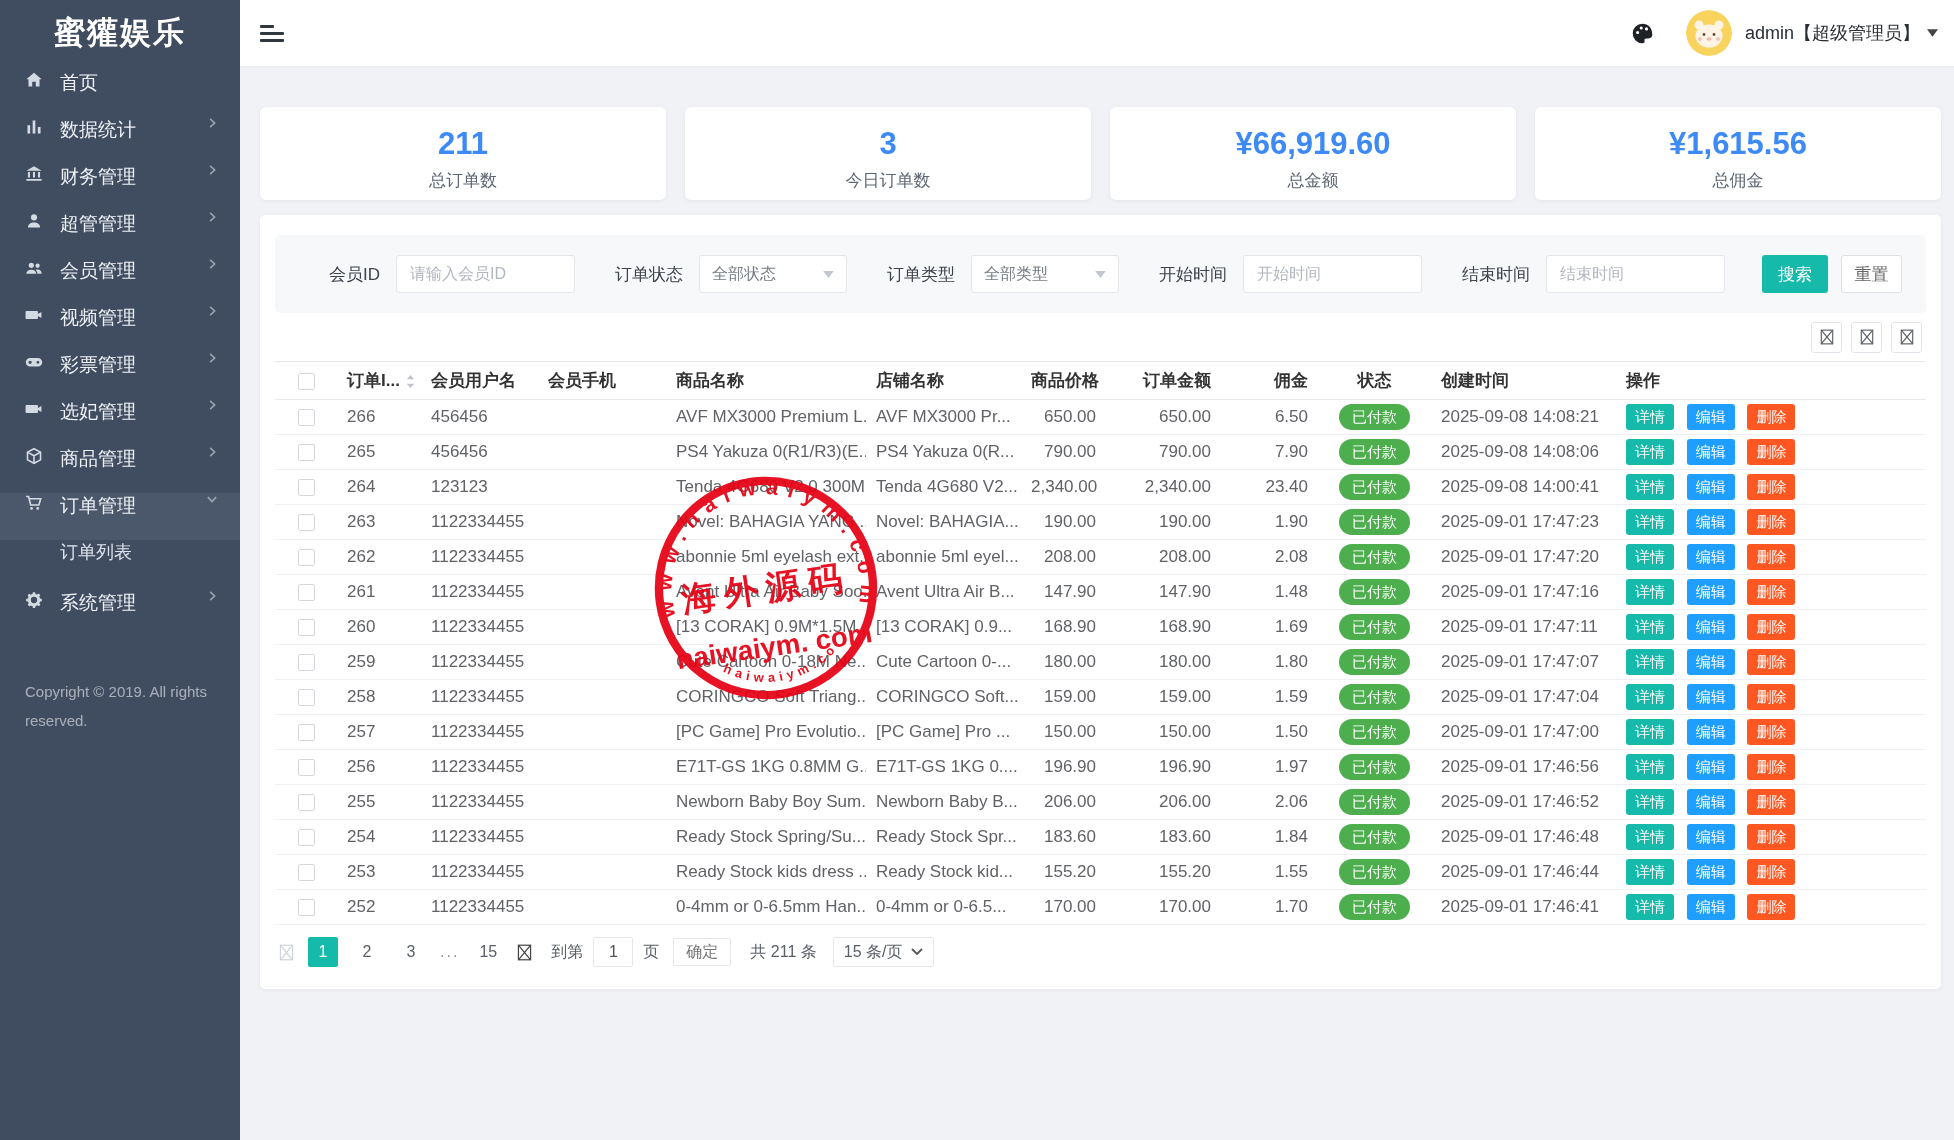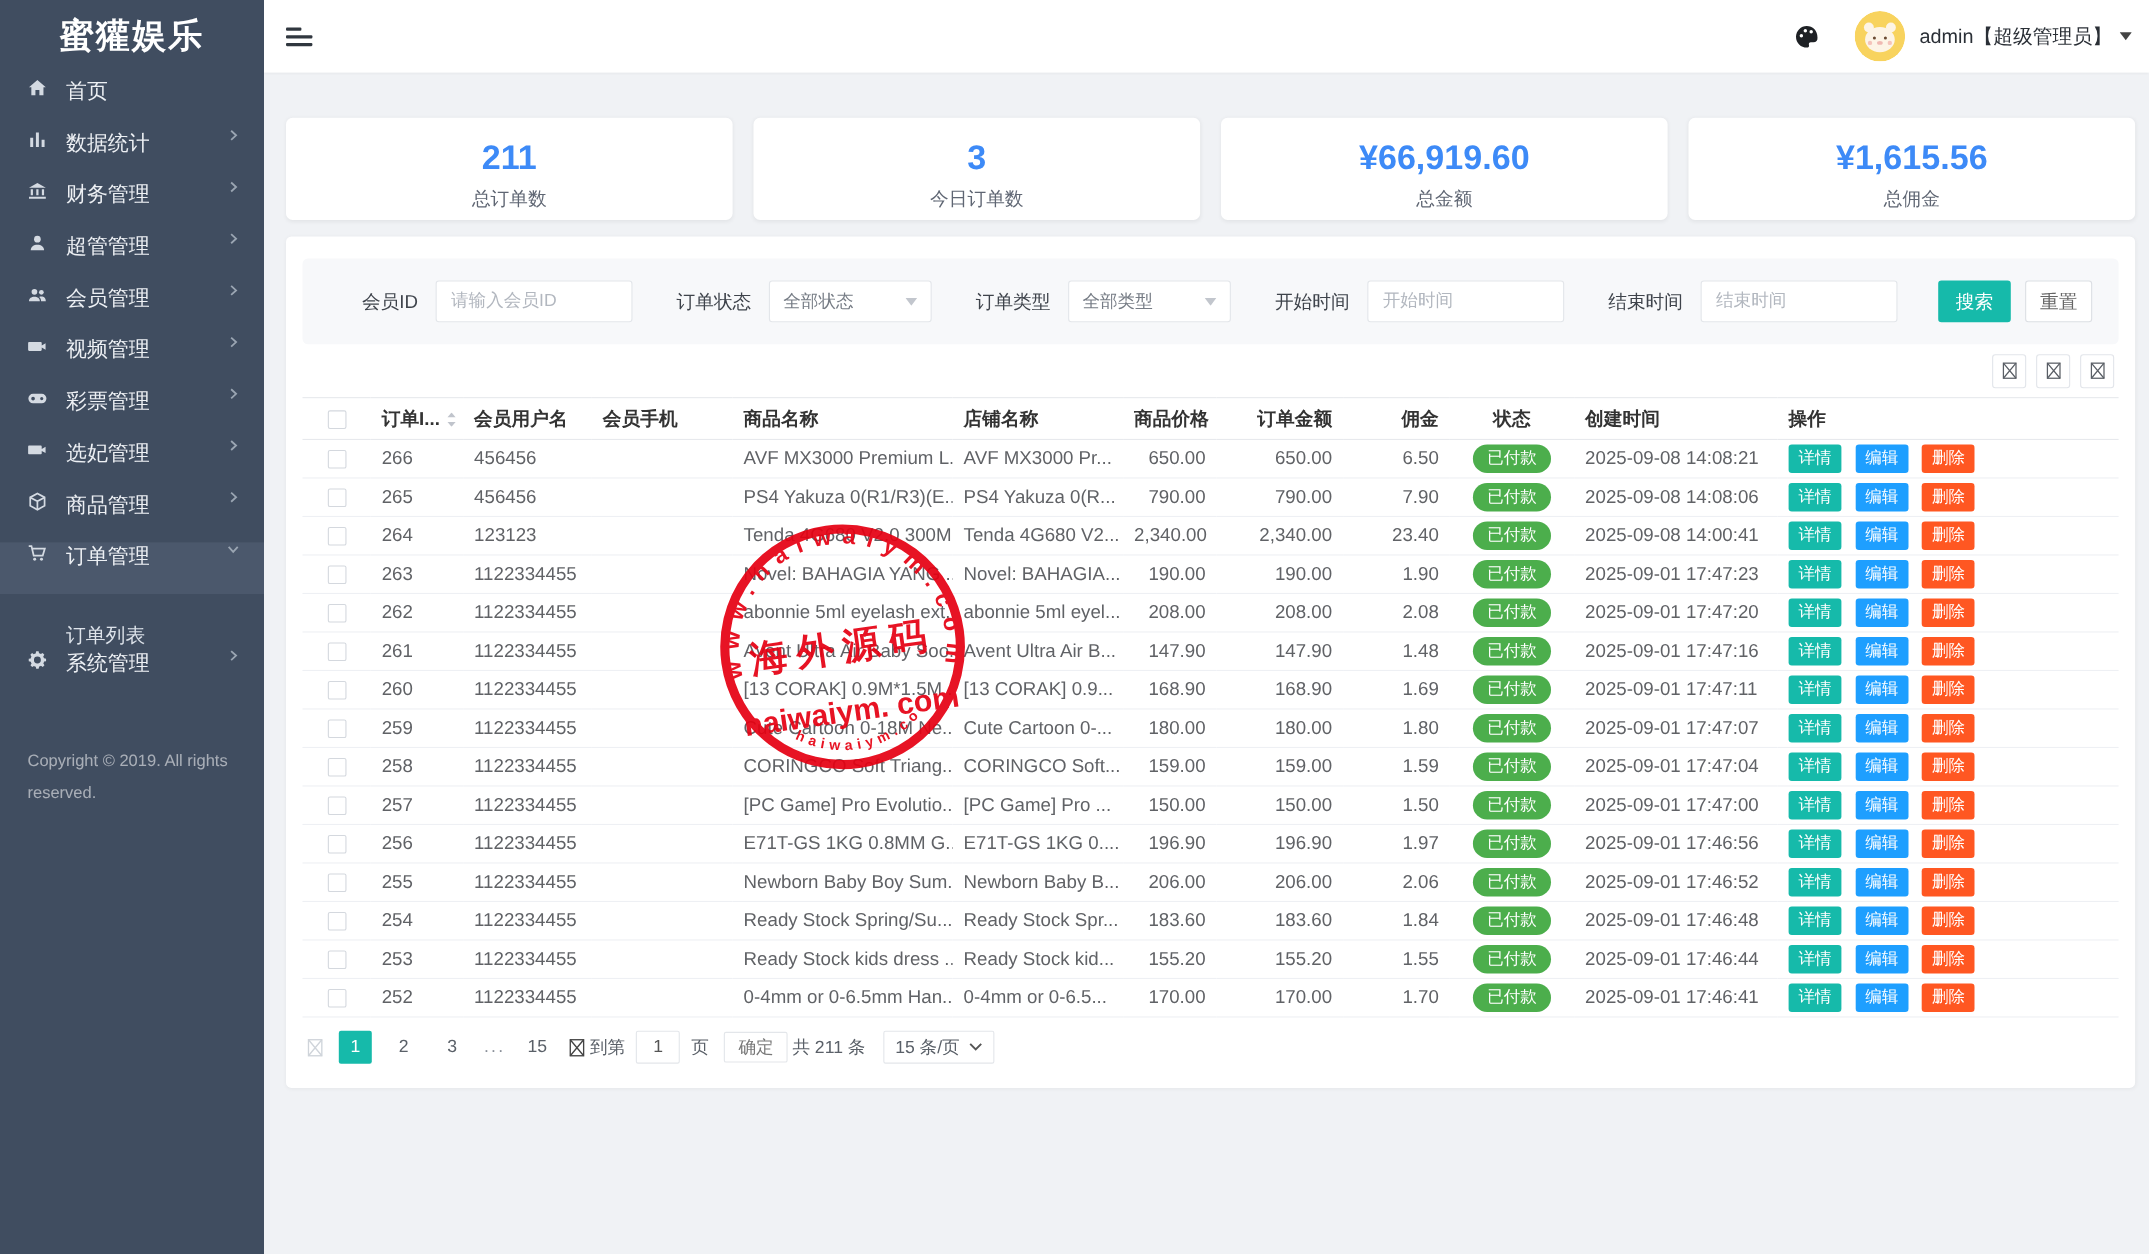--- a/index.html
+++ b/index.html
@@ -16,21 +16,21 @@
 .sidebar{width:240px;flex:none;background:var(--sidebar_bg);color:#e8ecf2;display:flex;flex-direction:column;}
 .logo{height:66px;line-height:66px;text-align:center;font-size:31px;font-weight:bold;color:#fff;letter-spacing:2px;}
 .nav{margin-top:4px;}
 .nav-item{height:47px;display:flex;padding:0 22px 0 25px;cursor:pointer;font-size:19px;color:#edf0f4;}
 .nav-item .mi{width:20px;height:20px;flex:none;color:#d4dae2;display:flex;align-items:center;}
 .nav-item .mi svg{width:18px;height:18px;}
 .nav-item .lbl{margin-left:15px;flex:1;white-space:nowrap;}
 .nav-item .chev{color:#9aa5b2;display:flex;}
 .nav-item .chev svg{width:12px;height:12px;}
 .nav-item.active{background:var(--sidebar_active);}
-.nav-sub{height:50px;display:flex;align-items:flex-end;padding-left:60px;font-size:18px;color:#dde3ea;cursor:pointer;}
+.nav-sub{height:50px;display:flex;align-items:flex-start;padding-left:60px;font-size:18px;color:#dde3ea;cursor:pointer;}
 .copyright{margin-top:40px;padding:0 25px;font-size:15px;line-height:1.95;color:rgba(255,255,255,.55);}
 
 
 .main{flex:1;display:flex;flex-direction:column;min-width:0;}
 .header{height:66px;background:#fff;display:flex;align-items:center;justify-content:space-between;padding:0 16px 0 20px;box-shadow:0 1px 2px rgba(0,0,0,.04);}
 .burger{width:26px;cursor:pointer;display:flex;flex-direction:column;gap:4px;}
 .burger i{display:block;height:3px;background:#30373f;border-radius:1px;}
 .burger i:nth-child(1){width:14px;}
 .burger i:nth-child(2){width:24px;}
 .burger i:nth-child(3){width:24px;}
@@ -85,21 +85,21 @@
 .abtn.del{background:var(--delete_orange);margin-right:0;}
 
 
 .pagination{margin-top:12px;display:flex;align-items:center;font-size:16px;color:#5a6068;padding-left:4px;}
 .pg-arrow{display:flex;align-items:center;cursor:pointer;}
 .pg-arrow.prev{color:#cfd4da;}
 .pg-arrow.next{color:#444;}
 .pg-num{min-width:30px;height:30px;line-height:30px;text-align:center;margin-left:14px;cursor:pointer;}
 .pg-num.cur{background:var(--teal);color:#fff;border-radius:2px;cursor:default;}
 .pg-dots{margin-left:14px;letter-spacing:2px;color:#8a9099;}
-.pg-gap{margin-left:4px;white-space:nowrap;}
+.pg-gap{margin-left:19px;white-space:nowrap;}
 .goto-inp{width:40px;height:30px;border:1px solid #e3e6ea;border-radius:2px;text-align:center;font-size:16px;color:#555;margin:0 10px;outline:none;font-family:inherit;}
 .confirm{height:28px;padding:0 12px;background:#fff;border:1px solid #e3e6ea;border-radius:2px;color:#777;font-size:16px;margin-left:14px;cursor:pointer;font-family:inherit;}
 .psize{height:30px;border:1px solid #e3e6ea;border-radius:2px;display:flex;align-items:center;padding:0 10px;margin-left:16px;cursor:pointer;gap:9px;}
 .psize svg{width:12px;height:8px;color:#555;}
 
 
 .stamp{position:absolute;left:646px;top:468px;pointer-events:none;opacity:.92;z-index:40;}
 </style>
 </head>
 <body>

